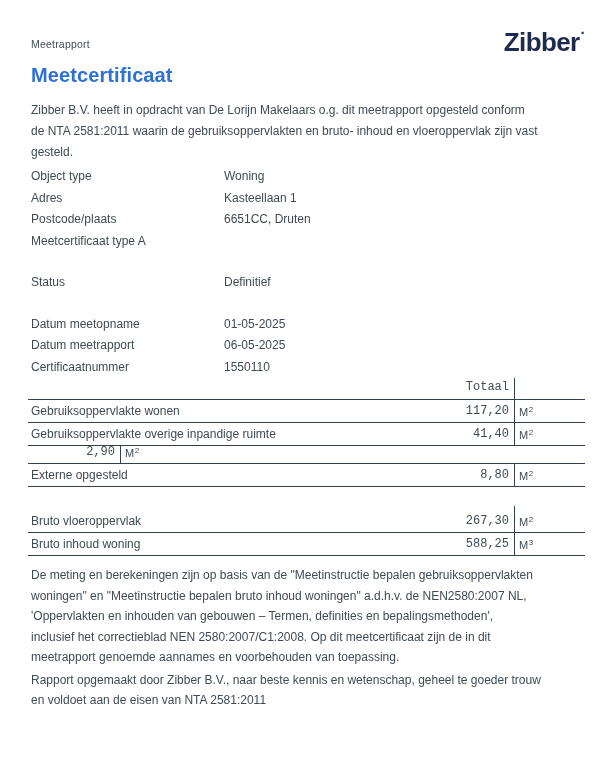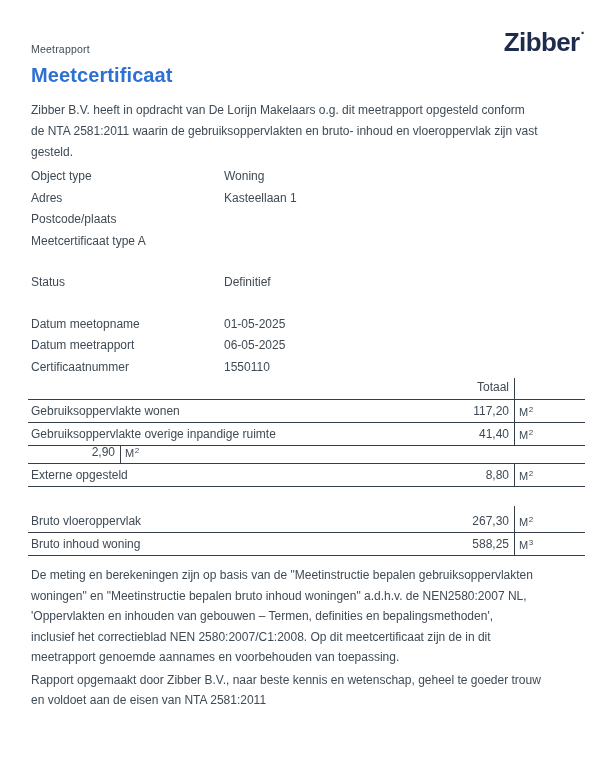--- a/index.html
+++ b/index.html
@@ -6,21 +6,21 @@
   html,body { background:#ffffff; }
   body {
     width:608px; height:766px; overflow:hidden;
     font-family:"Liberation Sans", sans-serif;
     color:#3f4a54;
     position:relative;
   }
   .page { padding:29px 23px 0 31px; }
 
   
-  .header { display:flex; justify-content:space-between; align-items:flex-end; }
+  .header { display:flex; justify-content:space-between; align-items:center; }
   .eyebrow { font-size:10.5px; letter-spacing:0.2px; padding-top:4px; color:#414c57; }
   .logo { color:#1f2b4d; font-size:26px; font-weight:800; letter-spacing:-0.6px; line-height:26px; }
   .logo-dot { display:inline-block; font-size:15px; vertical-align:top; line-height:8px; margin-left:1px; font-weight:800; }
 
   
   h1.title { margin-top:8px; font-size:20px; line-height:24px; font-weight:700; color:#2e71d2; letter-spacing:0.1px; }
 
   
   .para { margin-top:13px; font-size:12px; line-height:21px; color:#3f4a54; }
   .para .line { white-space:nowrap; }
@@ -33,21 +33,21 @@
   .d-value { flex:1; }
   .gap-a { height:20px; }
   .gap-b { height:20px; }
 
   
   .m-table { width:557px; margin-left:-3px; }
   .t-head { display:flex; border-bottom:1.5px solid #343f4b; }
   .t-head .t-value { padding-bottom:5px; padding-top:3px; }
   .t-row { display:flex; border-bottom:1.5px solid #343f4b; }
   .t-label { flex:1; padding:5px 0 4px 3px; line-height:13px; font-size:12px; }
-  .t-value { width:92px; flex:none; text-align:right; padding-right:5px; align-self:flex-end; padding-bottom:4px; line-height:13px; font-size:12px; }
+  .t-value { width:92px; flex:none; text-align:right; padding-right:5px; align-self:flex-end; padding-bottom:4px; line-height:13px; font-size:12px;font-family:Liberation Mono, monospace; }
   .t-unit { width:71px; flex:none; border-left:1.5px solid #343f4b; padding-left:4px; align-self:stretch; display:flex; align-items:flex-end; padding-bottom:4px; font-size:11px; line-height:12px; }
   .t-unit sup { font-size:8px; line-height:8px; position:relative; top:-4px; left:0.5px; }
   .t-head .t-unit { padding-bottom:0; }
   .table-2 { margin-top:19px; }
   .table-2 .t-row.first .t-label, .table-2 .t-row.first .t-value { padding-top:9px; }
   .fine { margin-top:9px; }
   .closing { margin-top:2px; }
 </style>
 </head>
 <body>
@@ -71,20 +71,21 @@
     <div class="d-row">
       <div class="d-label">Object type</div>
       <div class="d-value">Woning</div>
     </div>
     <div class="d-row">
       <div class="d-label">Adres</div>
       <div class="d-value">Kasteellaan 1</div>
     </div>
     <div class="d-row">
       <div class="d-label">Postcode/plaats</div>
+      <div class="d-value">6651CC, Druten</div>
     </div>
     <div class="d-row">
       <div class="d-label">Meetcertificaat type A</div>
     </div>
     <div class="gap-a"></div>
     <div class="d-row">
       <div class="d-label">Status</div>
       <div class="d-value">Definitief</div>
     </div>
     <div class="gap-b"></div>

